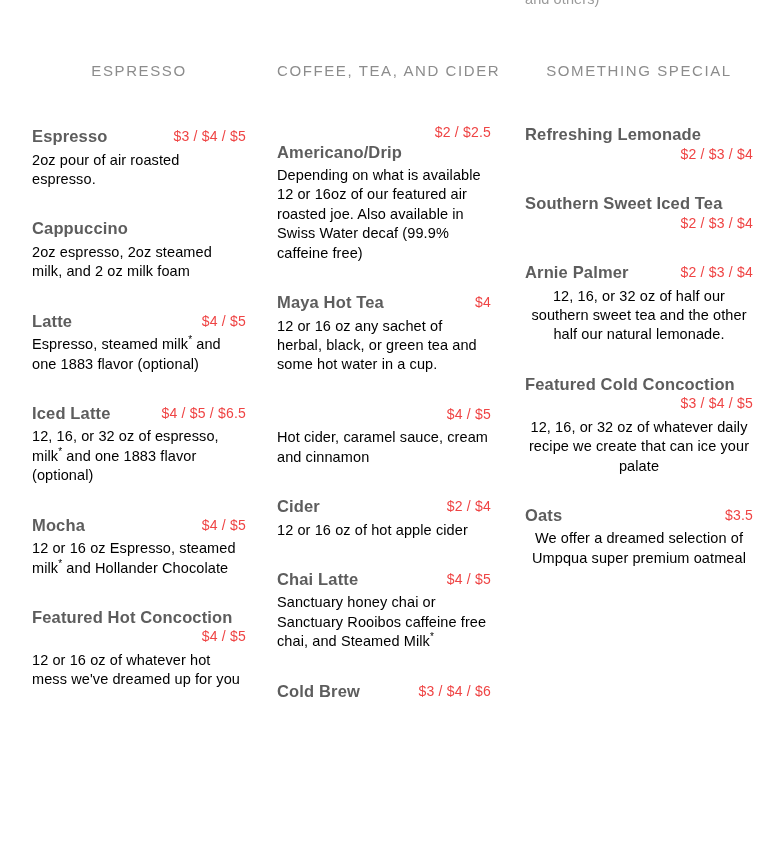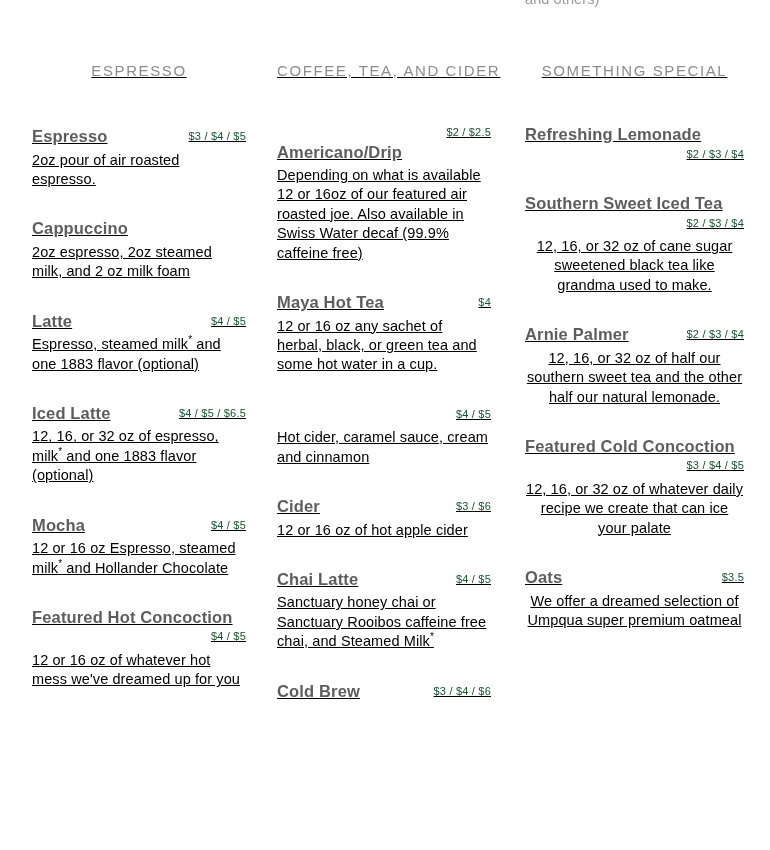--- a/index.html
+++ b/index.html
@@ -43,25 +43,24 @@
     top: 0;
     width: 770px;
     height: 850px;
     display: flex;
     align-items: flex-start;
   }
   .column {
     box-sizing: border-box;
     height: 850px;
     position: relative;
-    text-decoration: underline;
   }
   .col-1 { width: 260px; padding-left: 32px; padding-right: 14px; }
   .col-2 { width: 245px; padding-left: 17px; padding-right: 14px; }
-  .col-3 { width: 265px; padding-left: 20px; padding-right: 26px; }
+  .col-3 { width: 265px; padding-left: 20px; padding-right: 17px; }
 
   .section-header {
     text-align: center;
     font-size: 15px;
     letter-spacing: 1.6px;
     color: #8c8c8c;
     font-weight: 400;
     margin: 0;
     padding-top: 62px;
     padding-bottom: 0;
@@ -89,23 +88,23 @@
   }
   .item-name {
     font-size: 16.5px;
     font-weight: 700;
     color: #5d5d5d;
     line-height: 19.5px;
     letter-spacing: 0.15px;
     flex: 0 1 auto;
   }
   .item-price {
-    font-size: 11px;
+    font-size: 14px;
     font-weight: 400;
-    color: #14532d;
+    color: #ef4444;
     line-height: 19.5px;
     letter-spacing: 0.2px;
     white-space: nowrap;
     margin-left: auto;
     flex: 0 0 auto;
   }
   
   .item-head.price-above {
     flex-direction: column-reverse;
     align-items: flex-end;
@@ -215,21 +214,21 @@
         <div class="menu-item">
           <div class="item-head">
             <span class="item-price">$4 / $5</span>
           </div>
           <div class="item-desc">Hot cider, caramel sauce, cream and cinnamon</div>
         </div>
 
         <div class="menu-item">
           <div class="item-head">
             <span class="item-name">Cider</span>
-            <span class="item-price">$3 / $6</span>
+            <span class="item-price">$2 / $4</span>
           </div>
           <div class="item-desc">12 or 16 oz of hot apple cider</div>
         </div>
 
         <div class="menu-item">
           <div class="item-head">
             <span class="item-name">Chai Latte</span>
             <span class="item-price">$4 / $5</span>
           </div>
           <div class="item-desc"><span>Sanctuary honey chai or Sanctuary Rooibos caffeine free chai, and Steamed Milk</span><sup>*</sup><span></span></div>
@@ -255,21 +254,20 @@
             <span class="item-name">Refreshing Lemonade</span>
             <span class="item-price">$2 / $3 / $4</span>
           </div>
         </div>
 
         <div class="menu-item">
           <div class="item-head">
             <span class="item-name">Southern Sweet Iced Tea</span>
             <span class="item-price">$2 / $3 / $4</span>
           </div>
-          <div class="item-desc">12, 16, or 32 oz of cane sugar sweetened black tea like grandma used to make.</div>
         </div>
 
         <div class="menu-item">
           <div class="item-head">
             <span class="item-name">Arnie Palmer</span>
             <span class="item-price">$2 / $3 / $4</span>
           </div>
           <div class="item-desc">12, 16, or 32 oz of half our southern sweet tea and the other half our natural lemonade.</div>
         </div>
 

